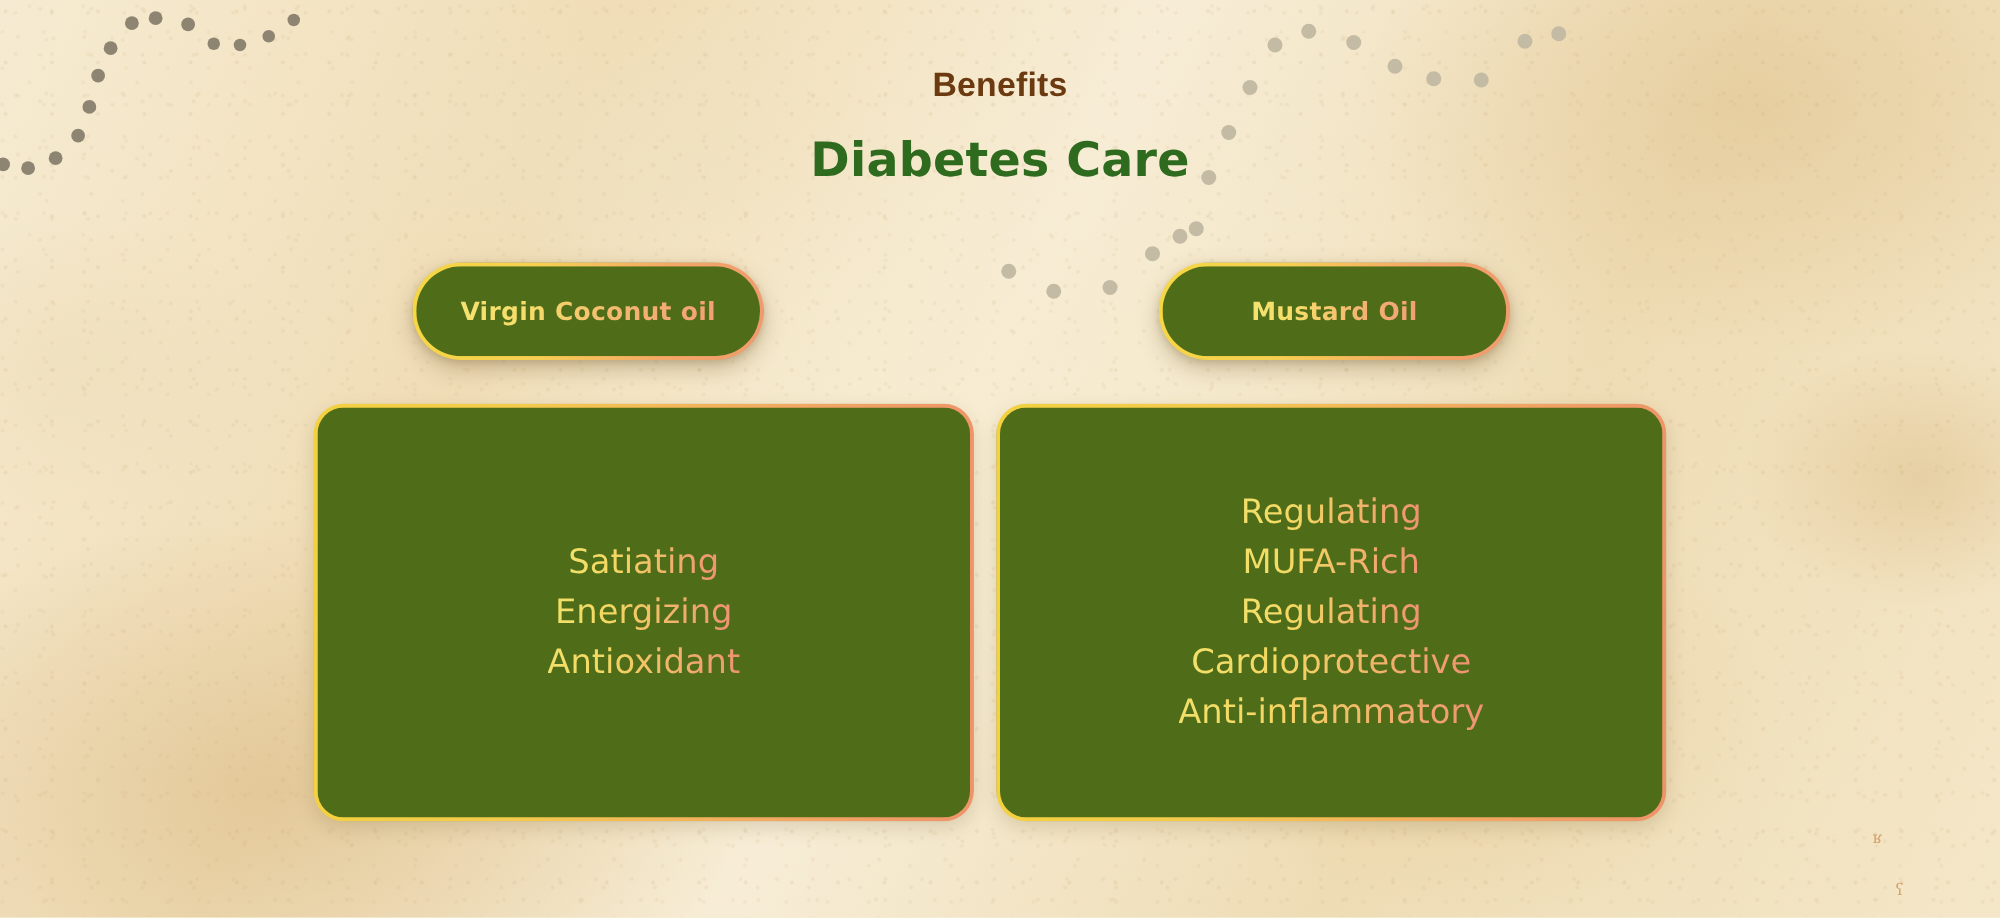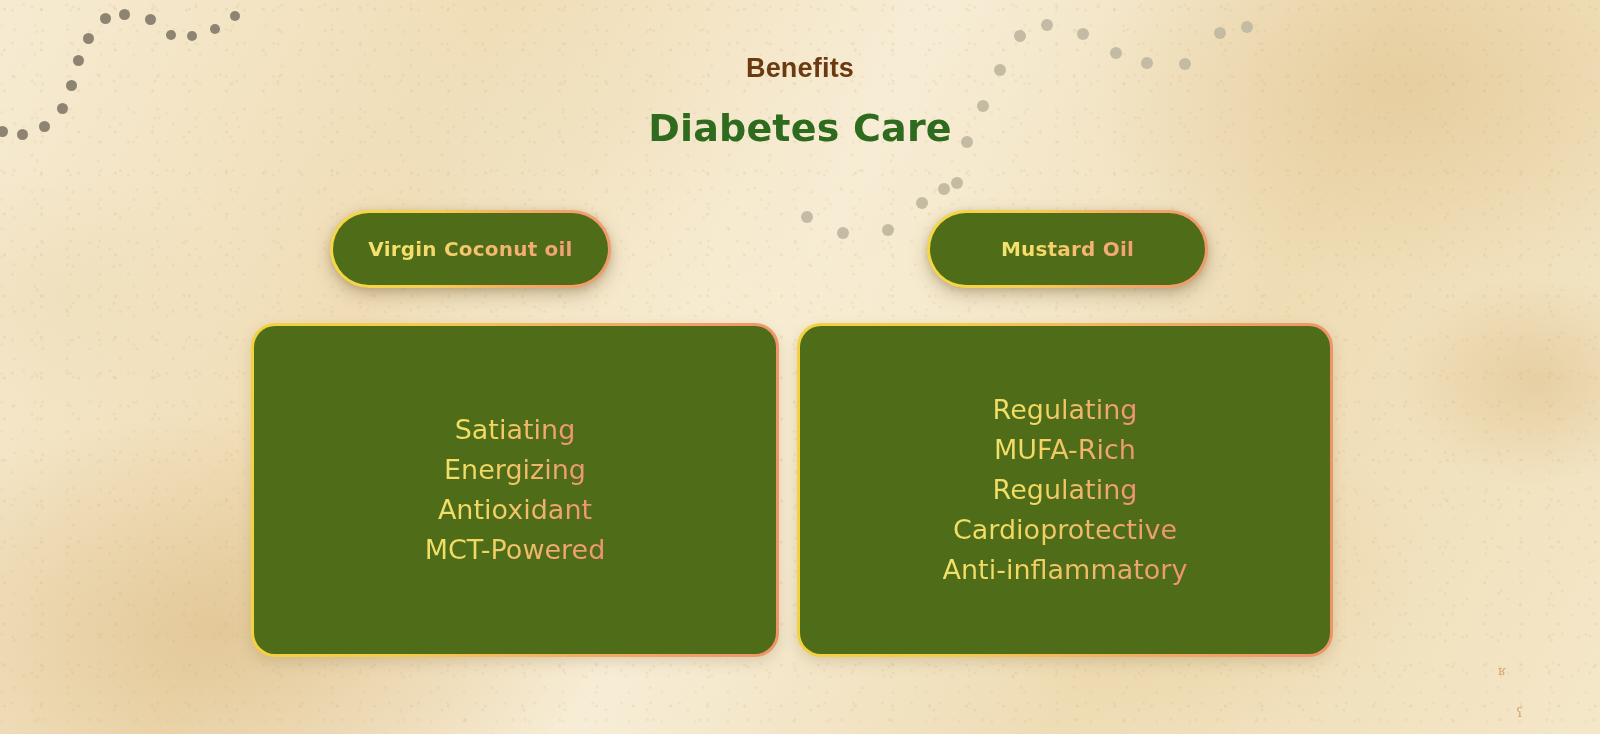--- a/index.html
+++ b/index.html
@@ -201,21 +201,20 @@
 
   <div class="pill" id="pill-mustard">
     <span class="pill-label">Mustard Oil</span>
   </div>
 
   <div class="card" id="card-coconut">
     <div class="benefit-list" id="list-coconut">
         <div class="benefit-item">Satiating</div>
         <div class="benefit-item">Energizing</div>
         <div class="benefit-item">Antioxidant</div>
-        <div class="benefit-item">MCT-Powered</div>
       </div>
   </div>
 
   <div class="card" id="card-mustard">
     <div class="benefit-list" id="list-mustard">
         <div class="benefit-item">Regulating</div>
         <div class="benefit-item">MUFA-Rich</div>
         <div class="benefit-item">Regulating</div>
         <div class="benefit-item">Cardioprotective</div>
         <div class="benefit-item">Anti-inflammatory</div>

